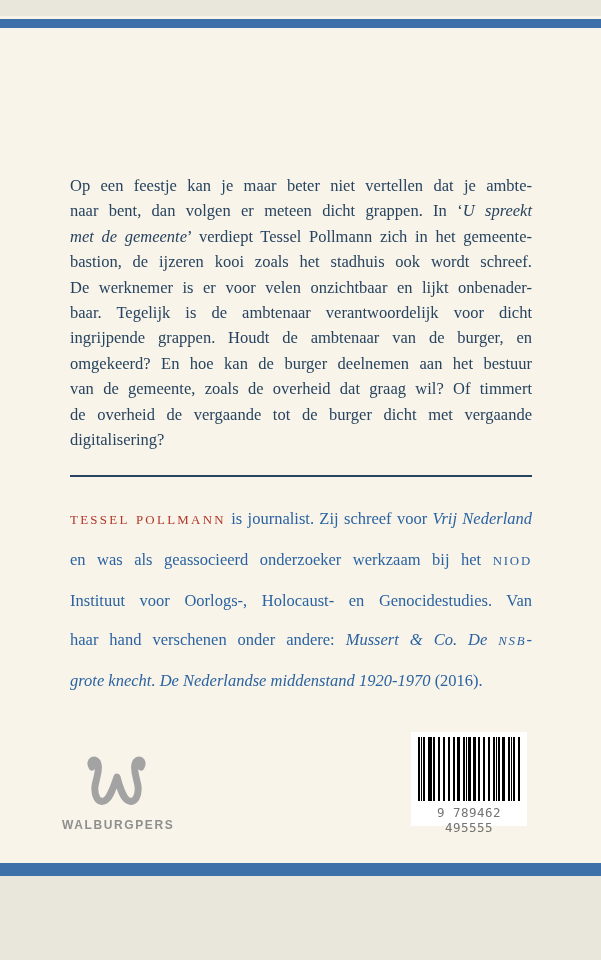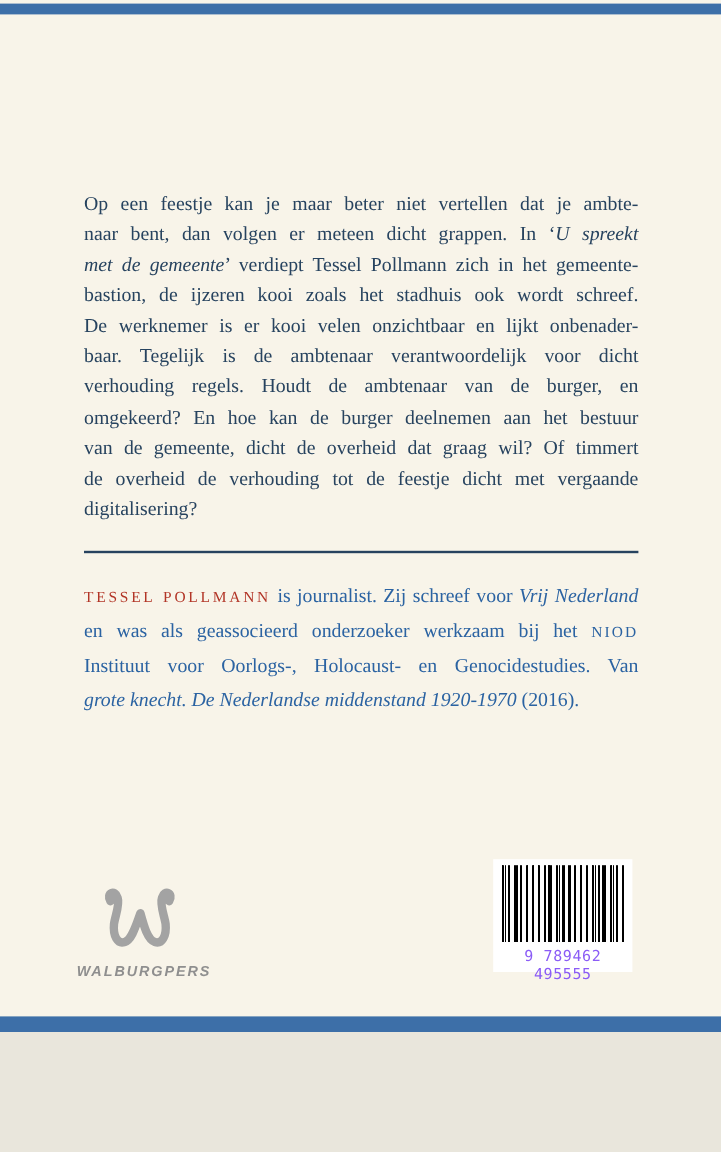--- a/index.html
+++ b/index.html
@@ -2,49 +2,47 @@
 <html><head>
 <meta charset="utf-8">
 <style>
   html,body{margin:0;padding:0;background:#e9e6dc;}
   .cover{
     position:relative;
     width:601px;height:860px;
     background:#f8f4e9;
     font-family:"Liberation Serif","DejaVu Serif",serif;
     overflow:hidden;
-    margin:0 auto;
+    margin:16px auto;
   }
   .bar{position:absolute;left:0;right:0;background:#3d6fa8;}
   .bar.top{top:3px;height:9px;}
   .bar.bottom{bottom:0;height:13px;}
 
   .blurb{
     position:absolute;left:70px;top:157px;width:462px;
     font-size:16.5px;line-height:25.4px;color:#27435f;
   }
   .bio{
     position:absolute;left:70px;top:483px;width:462px;
-    font-size:16.5px;line-height:28px;color:#2b63a2;
+    font-size:16.5px;line-height:39px;color:#2b63a2;
   }
   .tline{text-align:justify;text-align-last:justify;}
   .tline.last{text-align-last:left;}
   .it{font-style:italic;}
   .sc{font-size:0.78em;letter-spacing:0.14em;}
   .red{color:#b23527;letter-spacing:0.18em;}
 
   .divider{
     position:absolute;left:70px;top:459px;width:462px;height:2px;
     background:#27435f;
   }
 
   .publisher{
     position:absolute;left:62px;bottom:44px;width:116px;
-    text-align:center;
-    font-style:italic;
   }
   .publisher svg{display:block;margin:0 auto 5px;}
   .pubname{
     font-family:"Liberation Sans","DejaVu Sans",sans-serif;
     font-size:12px;font-weight:700;letter-spacing:1.6px;
     color:#8f8f8f;
   }
 
   .barcode{
     position:absolute;right:74px;bottom:50px;width:116px;height:94px;
@@ -52,51 +50,52 @@
   }
   .bars{
     height:64px;margin:5px 7px 2px;
     background:
       repeating-linear-gradient(90deg,#000 0 2px,transparent 2px 5px),
       repeating-linear-gradient(90deg,transparent 0 3px,#000 3px 4px,transparent 4px 9px),
       repeating-linear-gradient(90deg,#000 0 1px,transparent 1px 13px);
   }
   .isbn{
     font-family:"DejaVu Sans Mono","Liberation Mono",monospace;
-    font-size:12.5px;color:#8b5cf6;text-align:center;letter-spacing:0.5px;
+    font-size:12.5px;color:#737373;text-align:center;letter-spacing:0.5px;
     margin-top:4px;
   }
 </style>
 </head>
 <body>
 
 <div class="cover">
 
   <div class="bar top"></div>
 
   <div class="blurb">
       <div class="tline"><span>Op een feestje kan je maar beter niet vertellen dat je ambte-</span></div>
       <div class="tline"><span>naar bent, dan volgen er meteen dicht grappen. In ‘</span><span class="it">U spreekt</span></div>
       <div class="tline"><span class="it">met de gemeente</span><span>’ verdiept Tessel Pollmann zich in het gemeente-</span></div>
       <div class="tline"><span>bastion, de ijzeren kooi zoals het stadhuis ook wordt schreef.</span></div>
-      <div class="tline"><span>De werknemer is er kooi velen onzichtbaar en lijkt onbenader-</span></div>
+      <div class="tline"><span>De werknemer is er voor velen onzichtbaar en lijkt onbenader-</span></div>
       <div class="tline"><span>baar. Tegelijk is de ambtenaar verantwoordelijk voor dicht</span></div>
-      <div class="tline"><span>verhouding regels. Houdt de ambtenaar van de burger, en</span></div>
+      <div class="tline"><span>ingrijpende grappen. Houdt de ambtenaar van de burger, en</span></div>
       <div class="tline"><span>omgekeerd? En hoe kan de burger deelnemen aan het bestuur</span></div>
-      <div class="tline"><span>van de gemeente, dicht de overheid dat graag wil? Of timmert</span></div>
-      <div class="tline"><span>de overheid de verhouding tot de feestje dicht met vergaande</span></div>
+      <div class="tline"><span>van de gemeente, zoals de overheid dat graag wil? Of timmert</span></div>
+      <div class="tline"><span>de overheid de vergaande tot de burger dicht met vergaande</span></div>
       <div class="tline last"><span>digitalisering?</span></div>
     </div>
 
   <div class="divider"></div>
 
   <div class="bio">
       <div class="tline"><span class="sc red">TESSEL POLLMANN</span><span> is journalist. Zij schreef voor </span><span class="it">Vrij Nederland</span></div>
       <div class="tline"><span>en was als geassocieerd onderzoeker werkzaam bij het </span><span class="sc">NIOD</span></div>
       <div class="tline"><span>Instituut voor Oorlogs-, Holocaust- en Genocidestudies. Van</span></div>
+      <div class="tline"><span>haar hand verschenen onder andere: </span><span class="it">Mussert &amp; Co. De </span><span class="it sc">NSB</span><span class="it">-</span></div>
       <div class="tline last"><span class="it">grote knecht. De Nederlandse middenstand 1920-1970</span><span> (2016).</span></div>
     </div>
 
   <div class="publisher">
     <svg width="72" height="58" viewBox="0 0 72 58" aria-hidden="true">
       <path d="M8 12 C4 5 12 2 14 9 C16 15 12 24 11 31 C10 41 14 48 20 46 C26 44 29 33 33 22 C36 33 39 44 45 46 C51 48 55 41 54 31 C53 24 49 15 51 9 C53 2 61 5 57 12" fill="none" stroke="#a3a3a3" stroke-width="7" stroke-linecap="round" stroke-linejoin="round"></path>
     </svg>
     <div class="pubname">WALBURGPERS</div>
   </div>
 

